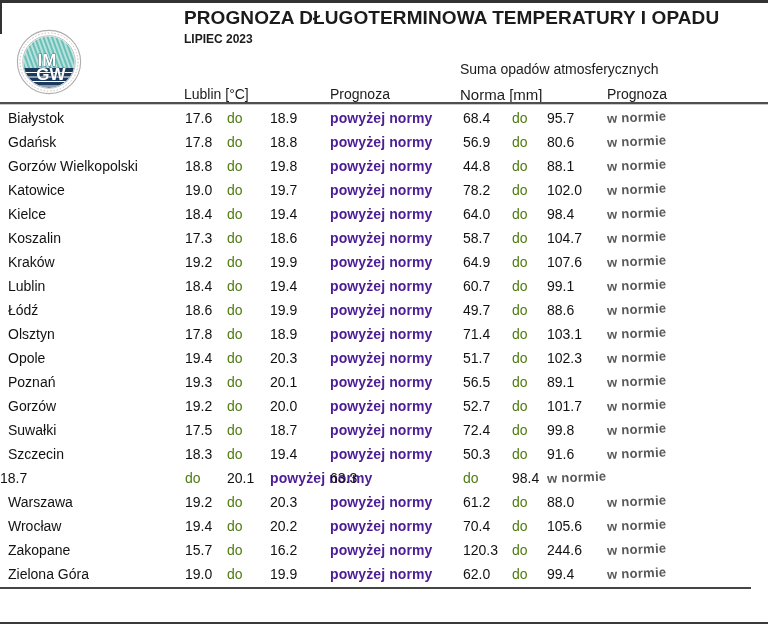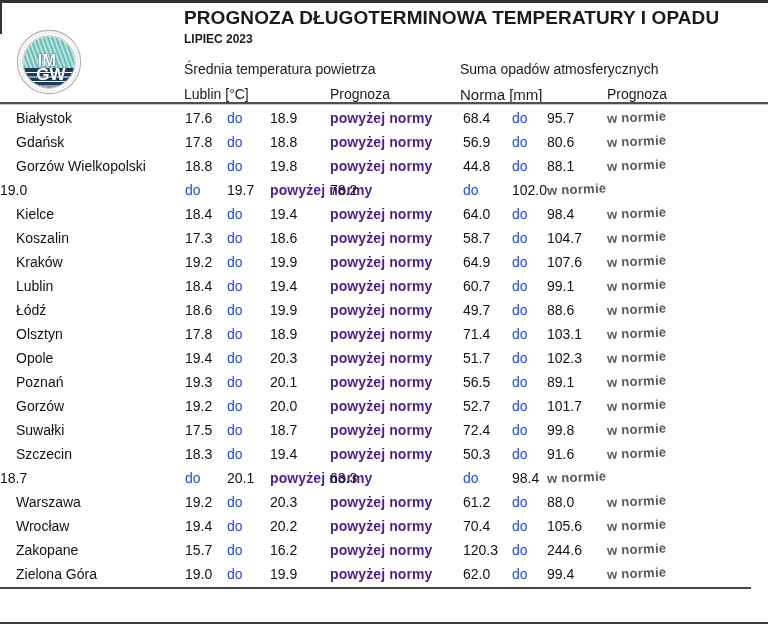--- a/index.html
+++ b/index.html
@@ -34,23 +34,23 @@
 
   .rows { position: absolute; left: 0; top: 106px; width: 768px; }
   .row {
     display: grid;
     grid-template-columns: 185px 42px 43px 60px 133px 49px 35px 60px auto;
     height: 24px;
     line-height: 24px;
     font-size: 14px;
     white-space: nowrap;
   }
-  .cell-city { padding-left: 16px; color: #111111; }
+  .cell-city { padding-left: 8px; color: #111111; }
   .cell-num  { color: #111111; }
-  .cell-do   { color: #1d4ed8; }
+  .cell-do   { color: #4d7c0f; }
   .cell-temp-prog {
     font-weight: bold;
     color: #4c1d95;
     letter-spacing: 0.1px;
   }
   .cell-precip-prog { overflow: visible; }
   .cell-precip-prog span {
     display: inline-block;
     font-weight: bold;
     color: #595959;
@@ -89,21 +89,20 @@
       <line x1="0" y1="48" x2="66" y2="48" stroke="#ffffff" stroke-width="1"></line>
       <line x1="0" y1="52.5" x2="66" y2="52.5" stroke="#ffffff" stroke-width="1"></line>
       <line x1="0" y1="57" x2="66" y2="57" stroke="#ffffff" stroke-width="1"></line>
     </g>
     <text x="31" y="37" text-anchor="middle" font-family="Liberation Sans, sans-serif" font-size="17" font-weight="bold" fill="#ffffff" stroke="#1c3a5e" stroke-width="0.7" paint-order="stroke">IM</text>
     <text x="35" y="51" text-anchor="middle" font-family="Liberation Sans, sans-serif" font-size="17" font-weight="bold" fill="#ffffff" stroke="#1c3a5e" stroke-width="0.5" paint-order="stroke">GW</text>
   </svg>
 
   <div class="title">PROGNOZA DŁUGOTERMINOWA TEMPERATURY I OPADU</div>
   <div class="period">LIPIEC 2023</div>
-  <div class="grp-temp">Średnia temperatura powietrza</div>
   <div class="grp-precip">Suma opadów atmosferycznych</div>
   <div class="h-norma-c">Lublin [°C]</div>
   <div class="h-prog-t">Prognoza</div>
   <div class="h-norma-mm">Norma [mm]</div>
   <div class="h-prog-p">Prognoza</div>
 
   <div class="separator"></div>
 
   <div class="rows">
 
@@ -137,20 +136,21 @@
         <div class="cell-do">do</div>
         <div class="cell-num">19.8</div>
         <div class="cell-temp-prog">powyżej normy</div>
         <div class="cell-num">44.8</div>
         <div class="cell-do">do</div>
         <div class="cell-num">88.1</div>
         <div class="cell-precip-prog"><span>w normie</span></div>
       </div>
 
       <div class="row">
+        <div class="cell-city">Katowice</div>
         <div class="cell-num">19.0</div>
         <div class="cell-do">do</div>
         <div class="cell-num">19.7</div>
         <div class="cell-temp-prog">powyżej normy</div>
         <div class="cell-num">78.2</div>
         <div class="cell-do">do</div>
         <div class="cell-num">102.0</div>
         <div class="cell-precip-prog"><span>w normie</span></div>
       </div>
 

